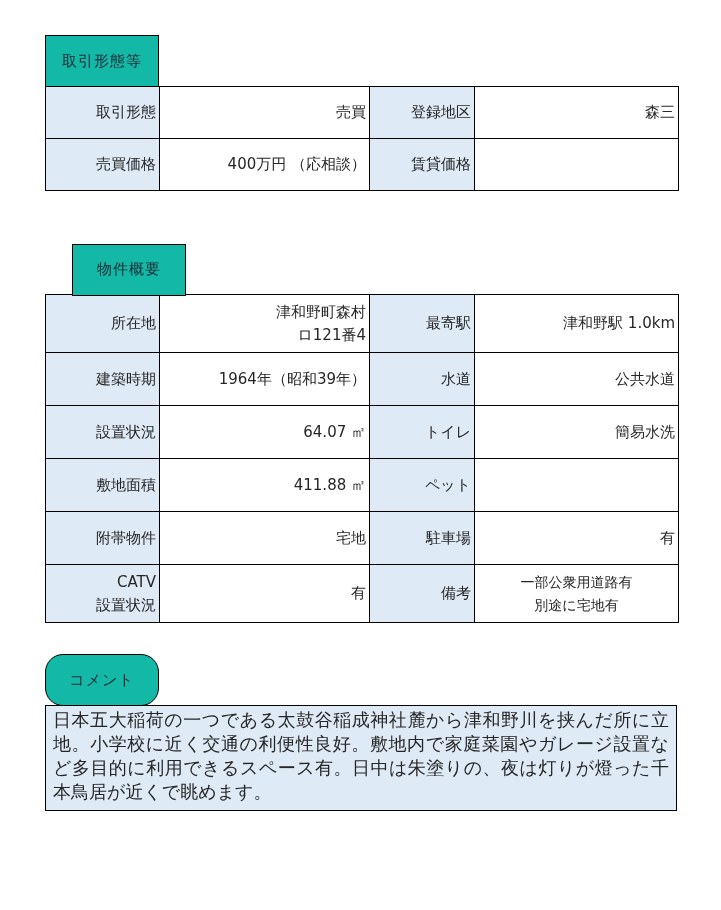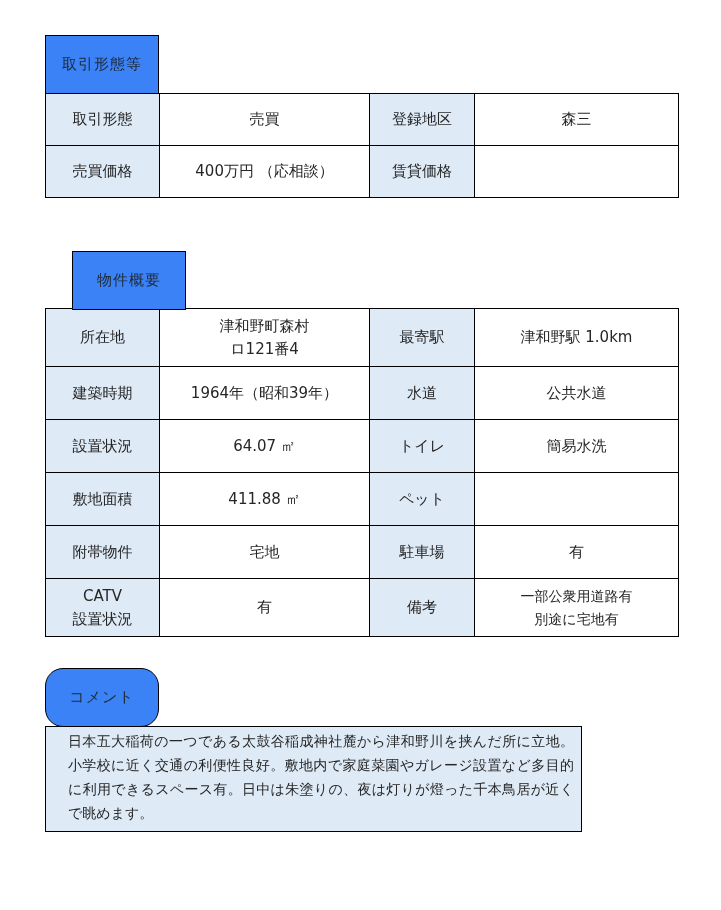--- a/index.html
+++ b/index.html
@@ -17,22 +17,22 @@
     height: 910px;
     overflow: hidden;
   }
   .section {
     margin-left: 45px;
     width: 633px;
   }
   .tab {
     box-sizing: border-box;
     width: 114px;
-    height: 59px;
-    background: #3b82f6;
+    height: 52px;
+    background: #14b8a6;
     border: 1.5px solid #000000;
     display: flex;
     align-items: center;
     justify-content: center;
     font-size: 15px;
     letter-spacing: 1px;
     color: #1f2a36;
     position: relative;
     z-index: 2;
   }
@@ -48,47 +48,47 @@
     z-index: 1;
   }
   col.c-label1 { width: 114px; }
   col.c-value1 { width: 210px; }
   col.c-label2 { width: 105px; }
   col.c-value2 { width: 204px; }
   td {
     box-sizing: border-box;
     border: 1.5px solid #000000;
     font-size: 15px;
-    text-align: center;
+    text-align: right;
     vertical-align: middle;
     white-space: pre-line;
     line-height: 1.5;
     padding: 6px 3px;
     overflow: hidden;
   }
   td.label { background: #deeaf6; }
   td.value { background: #ffffff; margin-left: 8px; }
   .t-transaction td { height: 52px; }
   .t-property td    { height: 53px; }
   td.remarks {
     text-align: center;
     font-size: 14px;
     line-height: 1.6;
     padding: 2px 6px;
     vertical-align: middle;
   }
   .comment-box {
     box-sizing: border-box;
-    width: 537px;
+    width: 632px;
     margin-top: -1.5px;
     border: 1.5px solid #000000;
     background: #deeaf6;
-    font-size: 14px;
+    font-size: 18px;
     line-height: 24px;
-    padding: 2px 7px 6px 22px;
+    padding: 2px 7px 6px 7px;
     position: relative;
     z-index: 1;
     text-align: justify;
   }
 </style>
 </head>
 <body>
 
 <div class="page">
 

